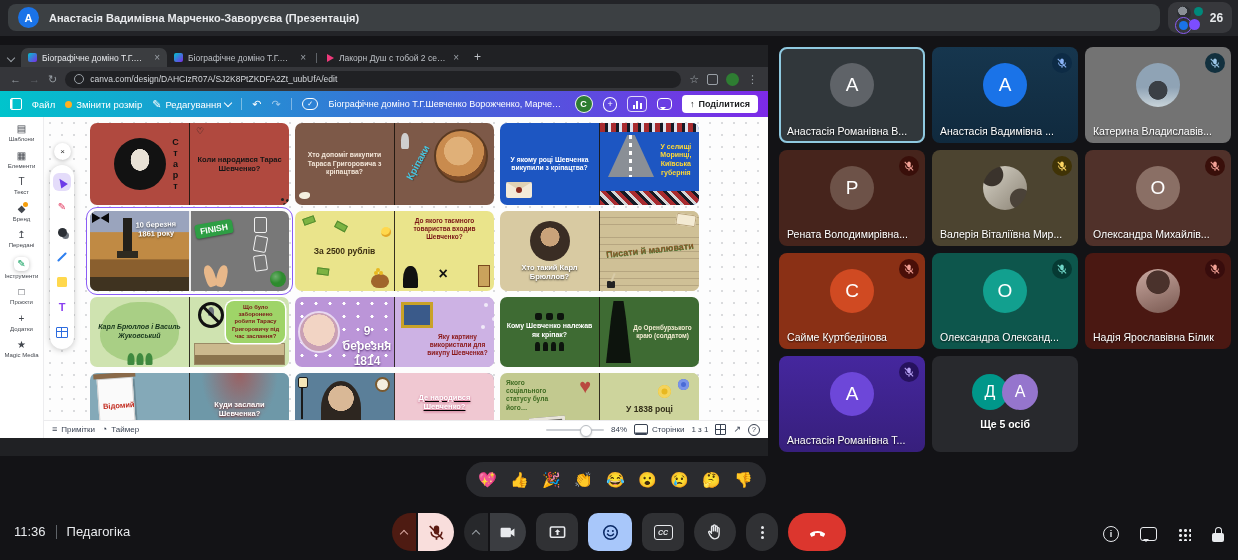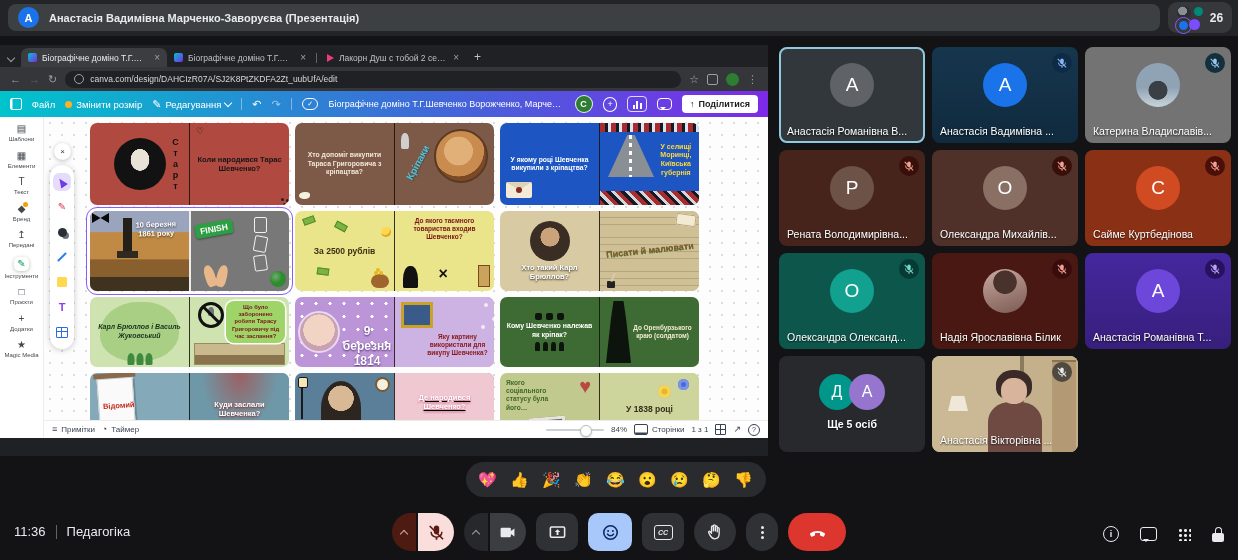--- a/index.html
+++ b/index.html
@@ -678,20 +678,29 @@
       <div class="avatar" style="background: rgb(109, 82, 72);">
           <span>Р</span>
         </div>
       <div class="mute" style="background: rgb(57, 15, 10); color: rgb(242, 161, 150);">
           <svg viewBox="0 0 24 24">
             <use href="#micoff"></use>
           </svg>
         </div>
       <div class="name">Рената Володимирівна...</div>
     </div>
+    <div class="tile" style="background: rgb(76, 68, 48);">
+      <div class="avatar p-cat"></div>
+      <div class="mute" style="background: rgb(64, 51, 6); color: rgb(253, 214, 99);">
+          <svg viewBox="0 0 24 24">
+            <use href="#micoff"></use>
+          </svg>
+        </div>
+      <div class="name">Валерія Віталіївна Мир...</div>
+    </div>
     <div class="tile" style="background: rgb(80, 49, 42);">
       <div class="avatar" style="background: rgb(138, 111, 101);">
           <span>О</span>
         </div>
       <div class="mute" style="background: rgb(57, 15, 10); color: rgb(242, 161, 150);">
           <svg viewBox="0 0 24 24">
             <use href="#micoff"></use>
           </svg>
         </div>
       <div class="name">Олександра Михайлів...</div>
@@ -741,36 +750,20 @@
     <div class="tile" style="background: rgb(40, 41, 45);">
       <div class="duo">
         <div class="avatar" style="background: rgb(0, 151, 138);">
             <span>Д</span>
           </div>
         <div class="avatar" style="background: rgb(149, 117, 205);">
             <span>А</span>
           </div>
       </div>
       <div class="name center">Ще 5 осіб</div>
-    </div>
-    <div class="tile" style="background: linear-gradient(rgb(214, 198, 164), rgb(187, 166, 132));">
-      <div class="scene">
-        <i class="wall"></i>
-          <i class="shelf"></i>
-          <i class="lamp"></i>
-        <span class="person">
-            <i class="body"></i>
-          </span>
-      </div>
-      <div class="mute" style="background: rgba(45, 45, 45, 0.75); color: rgb(232, 234, 237);">
-          <svg viewBox="0 0 24 24">
-            <use href="#micoff"></use>
-          </svg>
-        </div>
-      <div class="name">Анастасія Вікторівна ...</div>
     </div>
   </aside>
 
   <div class="reactions">
     <span class="rx">💖</span>
     <span class="rx">👍</span>
     <span class="rx">🎉</span>
     <span class="rx">👏</span>
     <span class="rx">😂</span>
     <span class="rx">😮</span>

